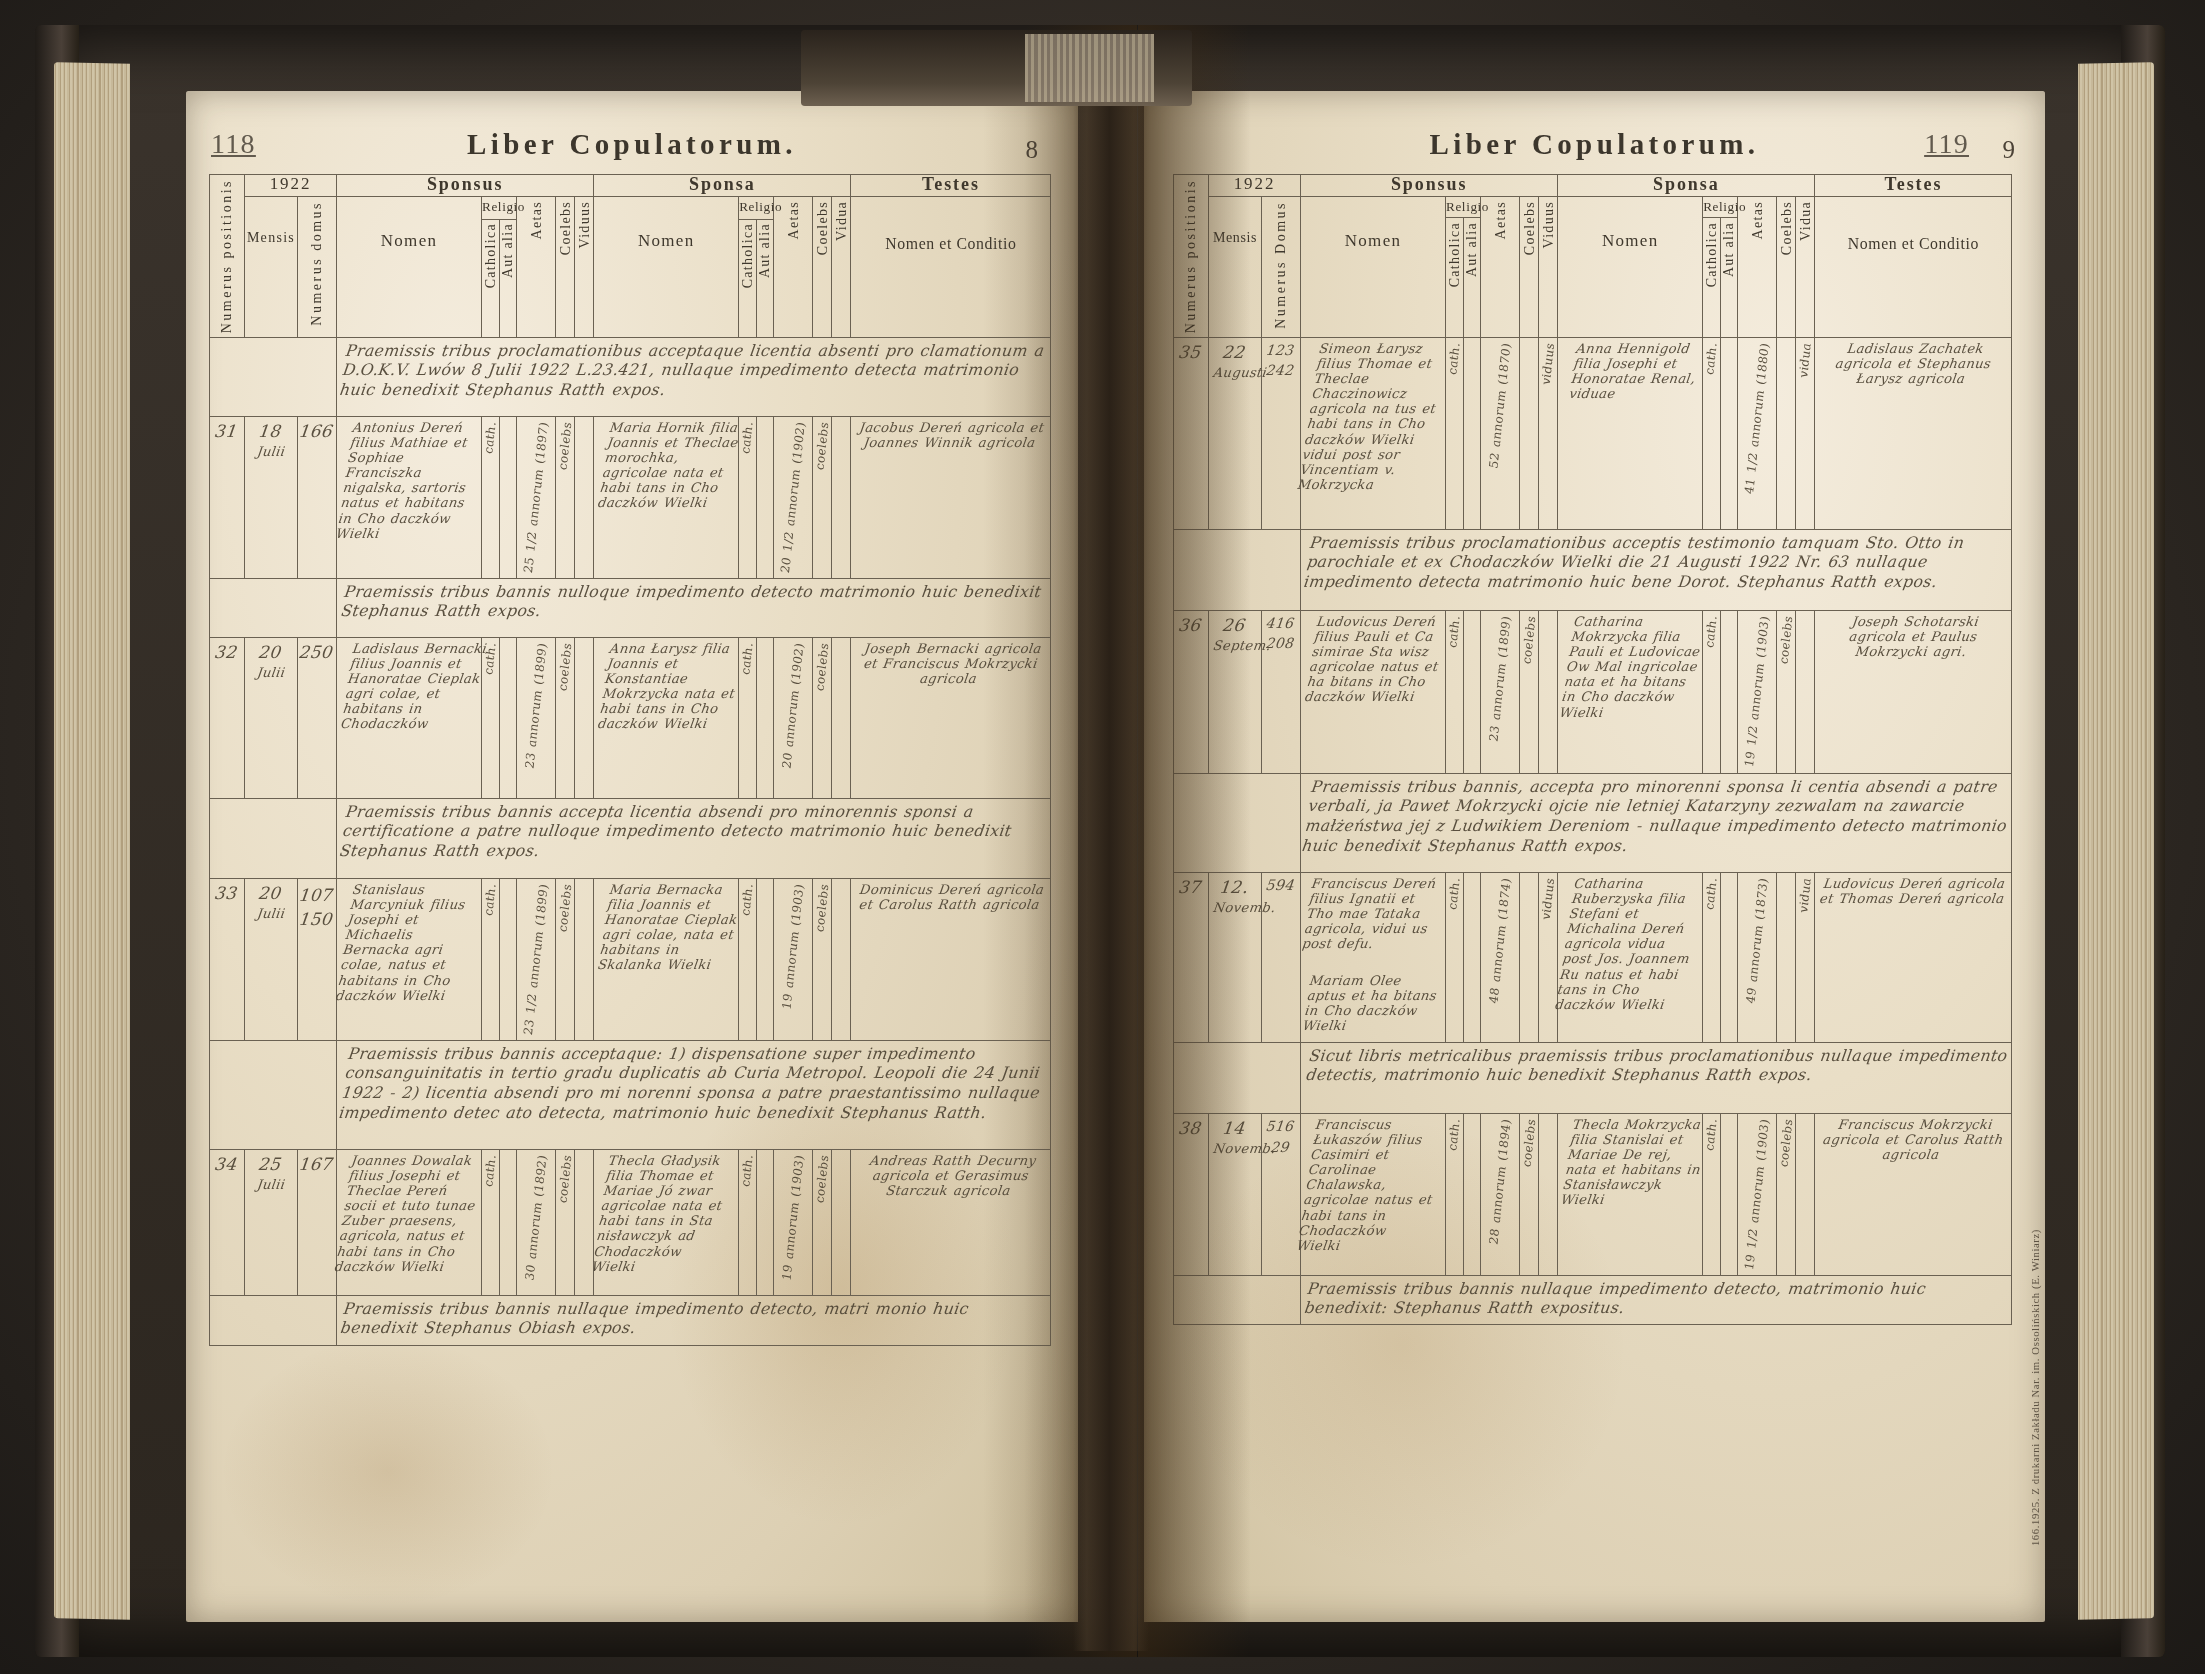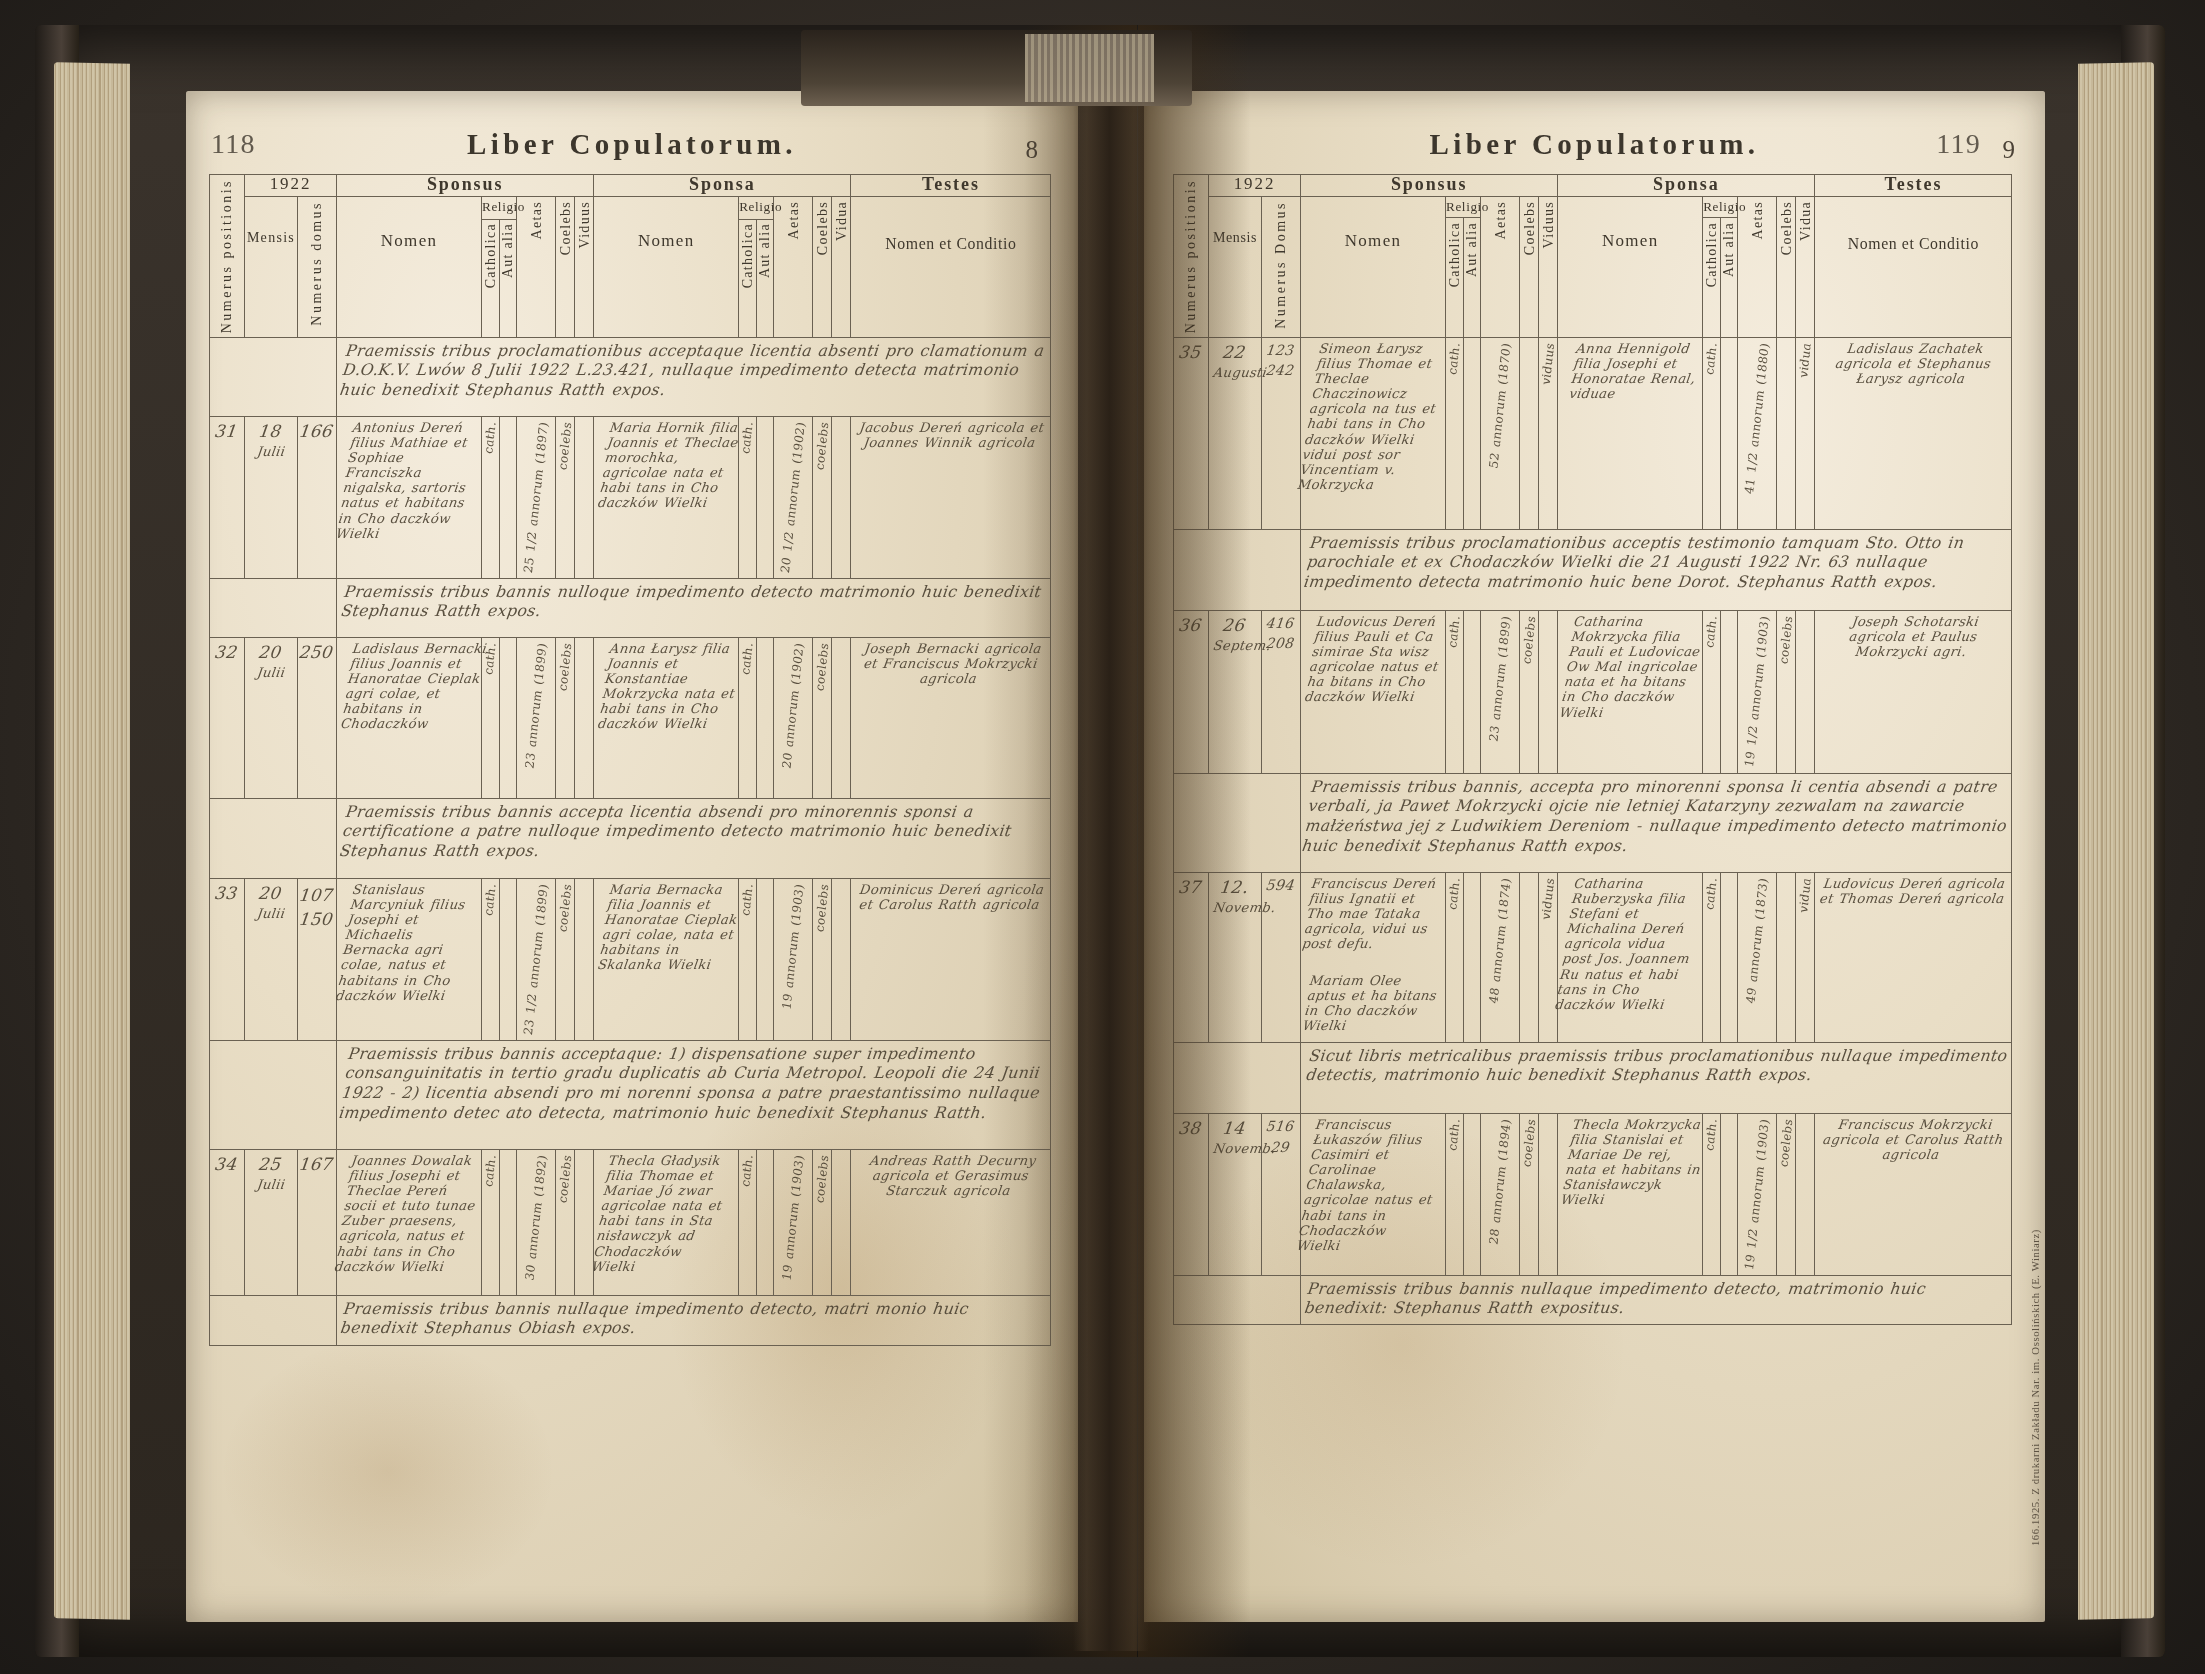--- a/index.html
+++ b/index.html
@@ -133,20 +133,21 @@
   }
 
   
   .folio {
     position: absolute;
     font-family: "Liberation Serif", serif;
     color: #4a4338;
     font-size: 28px;
     letter-spacing: 1.3px;
     opacity: .85;
+    text-decoration: underline;
   }
   .page-heading {
     position: absolute;
     top: 37px;
     width: 100%;
     text-align: center;
     font-family: "Liberation Serif", serif;
     font-weight: bold;
     font-size: 29px;
     letter-spacing: 4.4px;
@@ -577,21 +578,21 @@
 
       </div>
     </div>
 
     <div class="page right">
       <div class="page-inner">
 
         <div class="stain" style="left:38px; top:1033px; width:441px; height:441px;
              background:radial-gradient(ellipse at 50% 50%, rgba(150,110,50,.16), rgba(150,110,50,0) 72%);"></div>
 
-        <div class="folio" style="right:64px; top:37px;">119</div>
+        <div class="folio" style="right:76px; top:37px;">119</div>
         <div class="page-heading">Liber Copulatorum.</div>
         <div class="corner-num" style="right:30px;">9</div>
 
         <table class="register" style="left:29px; top:83px; width:844px;">
           <colgroup>
             <col style="width:35px">
               <col style="width:53px">
               <col style="width:39px">
             <col style="width:145px">
               <col style="width:17.6px">

